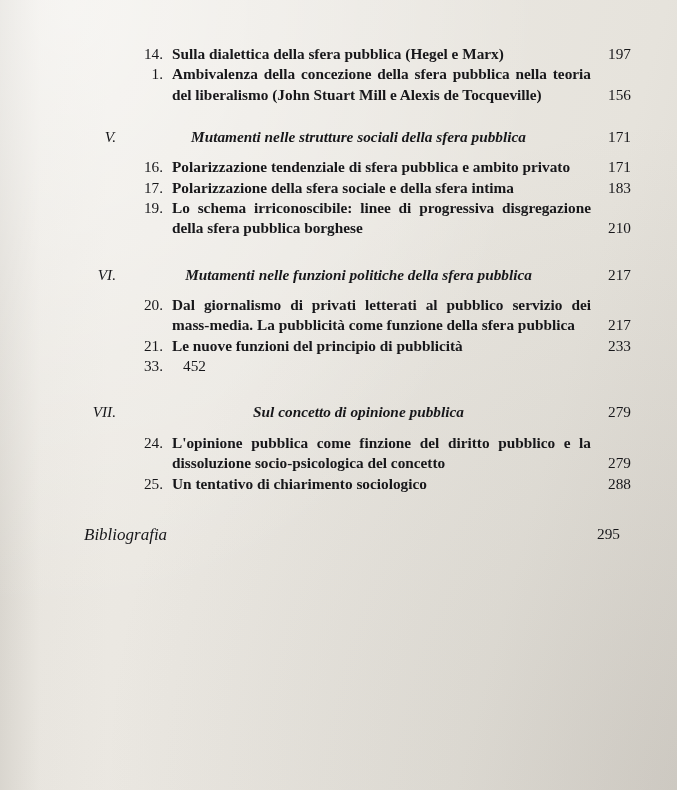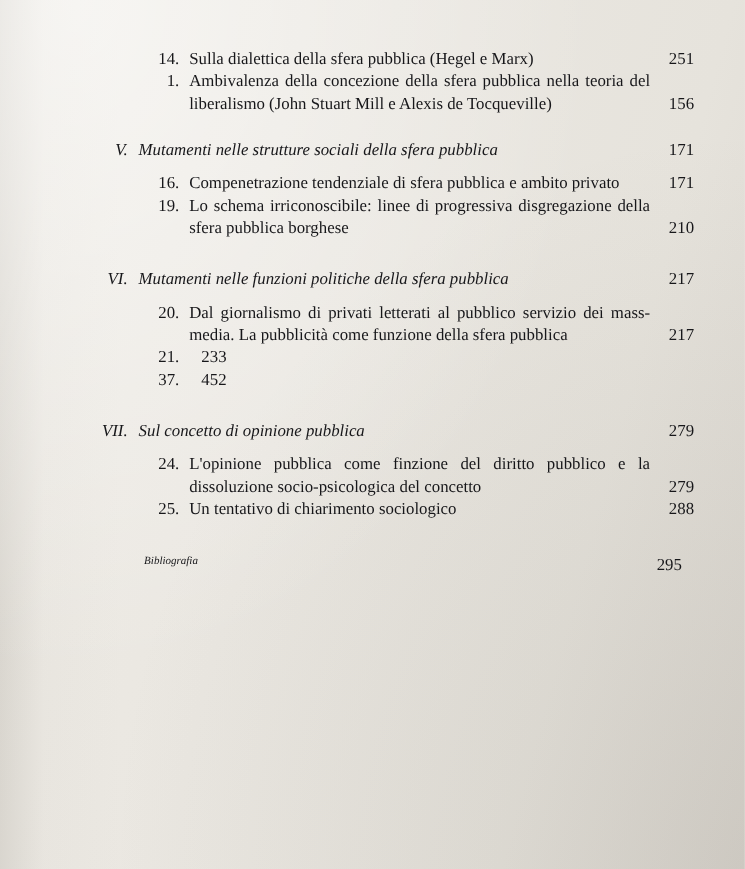--- a/index.html
+++ b/index.html
@@ -60,24 +60,25 @@
     flex: 0 0 46px;
     text-align: right;
     padding-right: 9px;
     box-sizing: border-box;
   }
   .body {
     flex: 1 1 auto;
     text-align: justify;
     text-justify: inter-word;
     padding-right: 6px;
+    font-weight: bold;
   }
   .body.chapter {
     font-style: italic;
-    text-align: left;
+    text-align: center;
   }
   .pg {
     flex: 0 0 34px;
     width: 34px;
     text-align: right;
     white-space: nowrap;
   }
   .pg.lowered {
     align-self: flex-end;
   }
@@ -90,42 +91,41 @@
   .gap-big { height: 26px; }
 
   .biblio {
     display: flex;
     margin-top: 30px;
     padding-left: 0;
   }
   .biblio .label {
     flex: 1 1 auto;
     font-style: italic;
-    font-size: 10px;
-    margin-left: 47px;
+    font-size: 17px;
   }
   .biblio .pg {
     flex: 0 0 34px;
     text-align: left;
   }
 </style>
 </head>
 <body>
 
 <div class="page">
   <div class="content">
     <div class="toc">
 
       <div class="group">
 
         <div class="entry">
           <span class="roman"></span>
           <span class="num">14.</span>
           <span class="body">Sulla dialettica della sfera pubblica (Hegel e Marx)</span>
-          <span class="pg">251</span>
+          <span class="pg">197</span>
         </div>
 
         <div class="entry">
           <span class="roman"></span>
           <span class="num">1.</span>
           <span class="body">Ambivalenza della concezione della sfera pubblica nella teoria del liberalismo (John Stuart Mill e Alexis de Tocqueville)</span>
           <span class="pg lowered">156</span>
         </div>
       </div>
 
@@ -136,24 +136,30 @@
           <span class="roman">V.</span>
           <span class="body chapter">Mutamenti nelle strutture sociali della sfera pubblica</span>
           <span class="pg">171</span>
         </div>
 
         <div class="gap-small"></div>
 
         <div class="entry">
           <span class="roman"></span>
           <span class="num">16.</span>
-          <span class="body">Compenetrazione tendenziale di sfera pubblica e ambito privato</span>
+          <span class="body">Polarizzazione tendenziale di sfera pubblica e ambito privato</span>
           <span class="pg">171</span>
         </div>
 
+        <div class="entry">
+          <span class="roman"></span>
+          <span class="num">17.</span>
+          <span class="body">Polarizzazione della sfera sociale e della sfera intima</span>
+          <span class="pg">183</span>
+        </div>
 
 
         <div class="entry">
           <span class="roman"></span>
           <span class="num">19.</span>
           <span class="body">Lo schema irriconoscibile: linee di progressiva disgregazione della sfera pubblica borghese</span>
           <span class="pg lowered">210</span>
         </div>
       </div>
 
@@ -171,27 +177,28 @@
         <div class="entry">
           <span class="roman"></span>
           <span class="num">20.</span>
           <span class="body">Dal giornalismo di privati letterati al pubblico servizio dei mass-media. La pubblicità come funzione della sfera pubblica</span>
           <span class="pg lowered">217</span>
         </div>
 
         <div class="entry">
           <span class="roman"></span>
           <span class="num">21.</span>
+          <span class="body">Le nuove funzioni del principio di pubblicità</span>
           <span class="pg">233</span>
         </div>
 
 
         <div class="entry">
           <span class="roman"></span>
-          <span class="num">37.</span>
+          <span class="num">33.</span>
           <span class="pg lowered">452</span>
         </div>
       </div>
 
       <div class="gap-big"></div>
 
       <div class="group">
         <div class="entry">
           <span class="roman">VII.</span>
           <span class="body chapter">Sul concetto di opinione pubblica</span>

